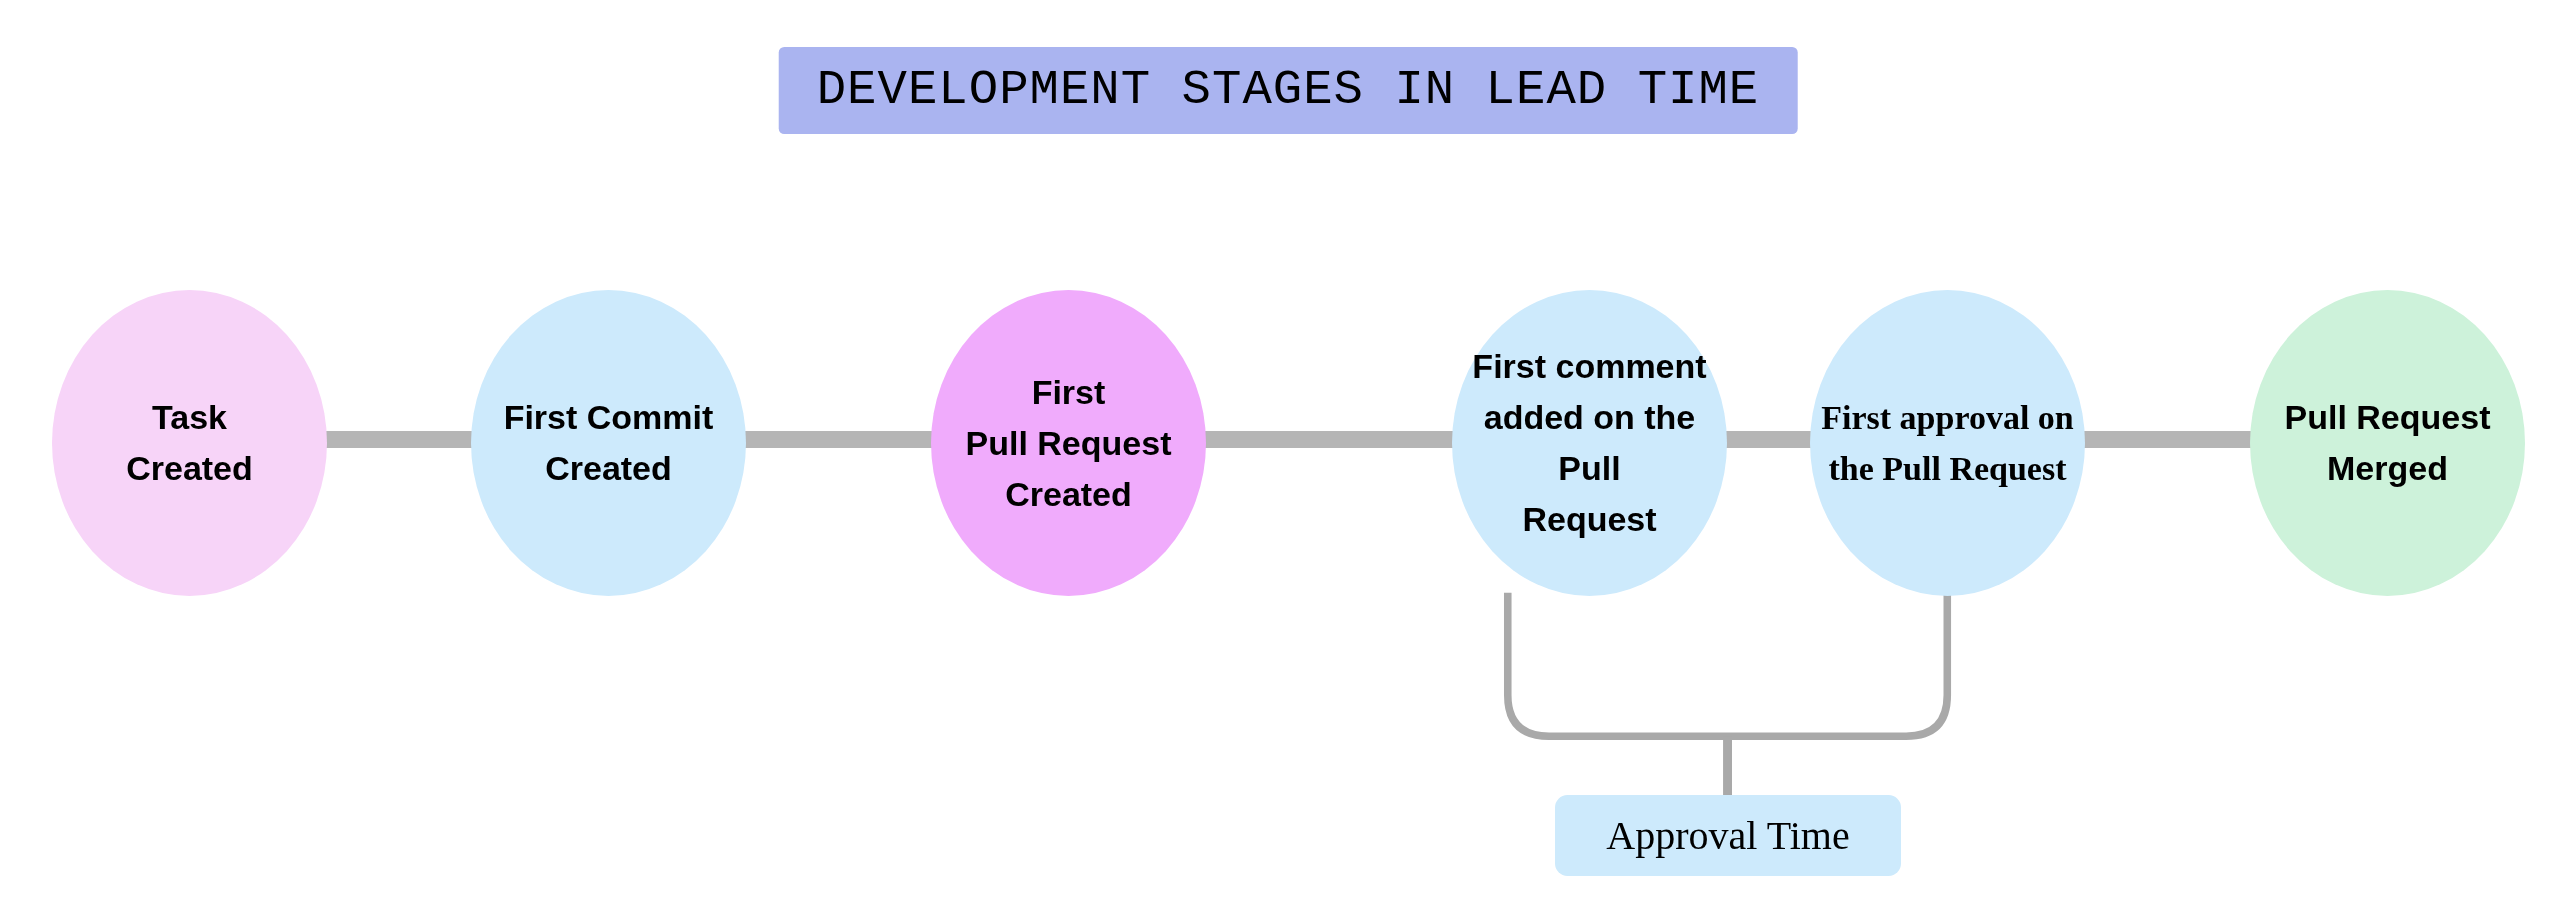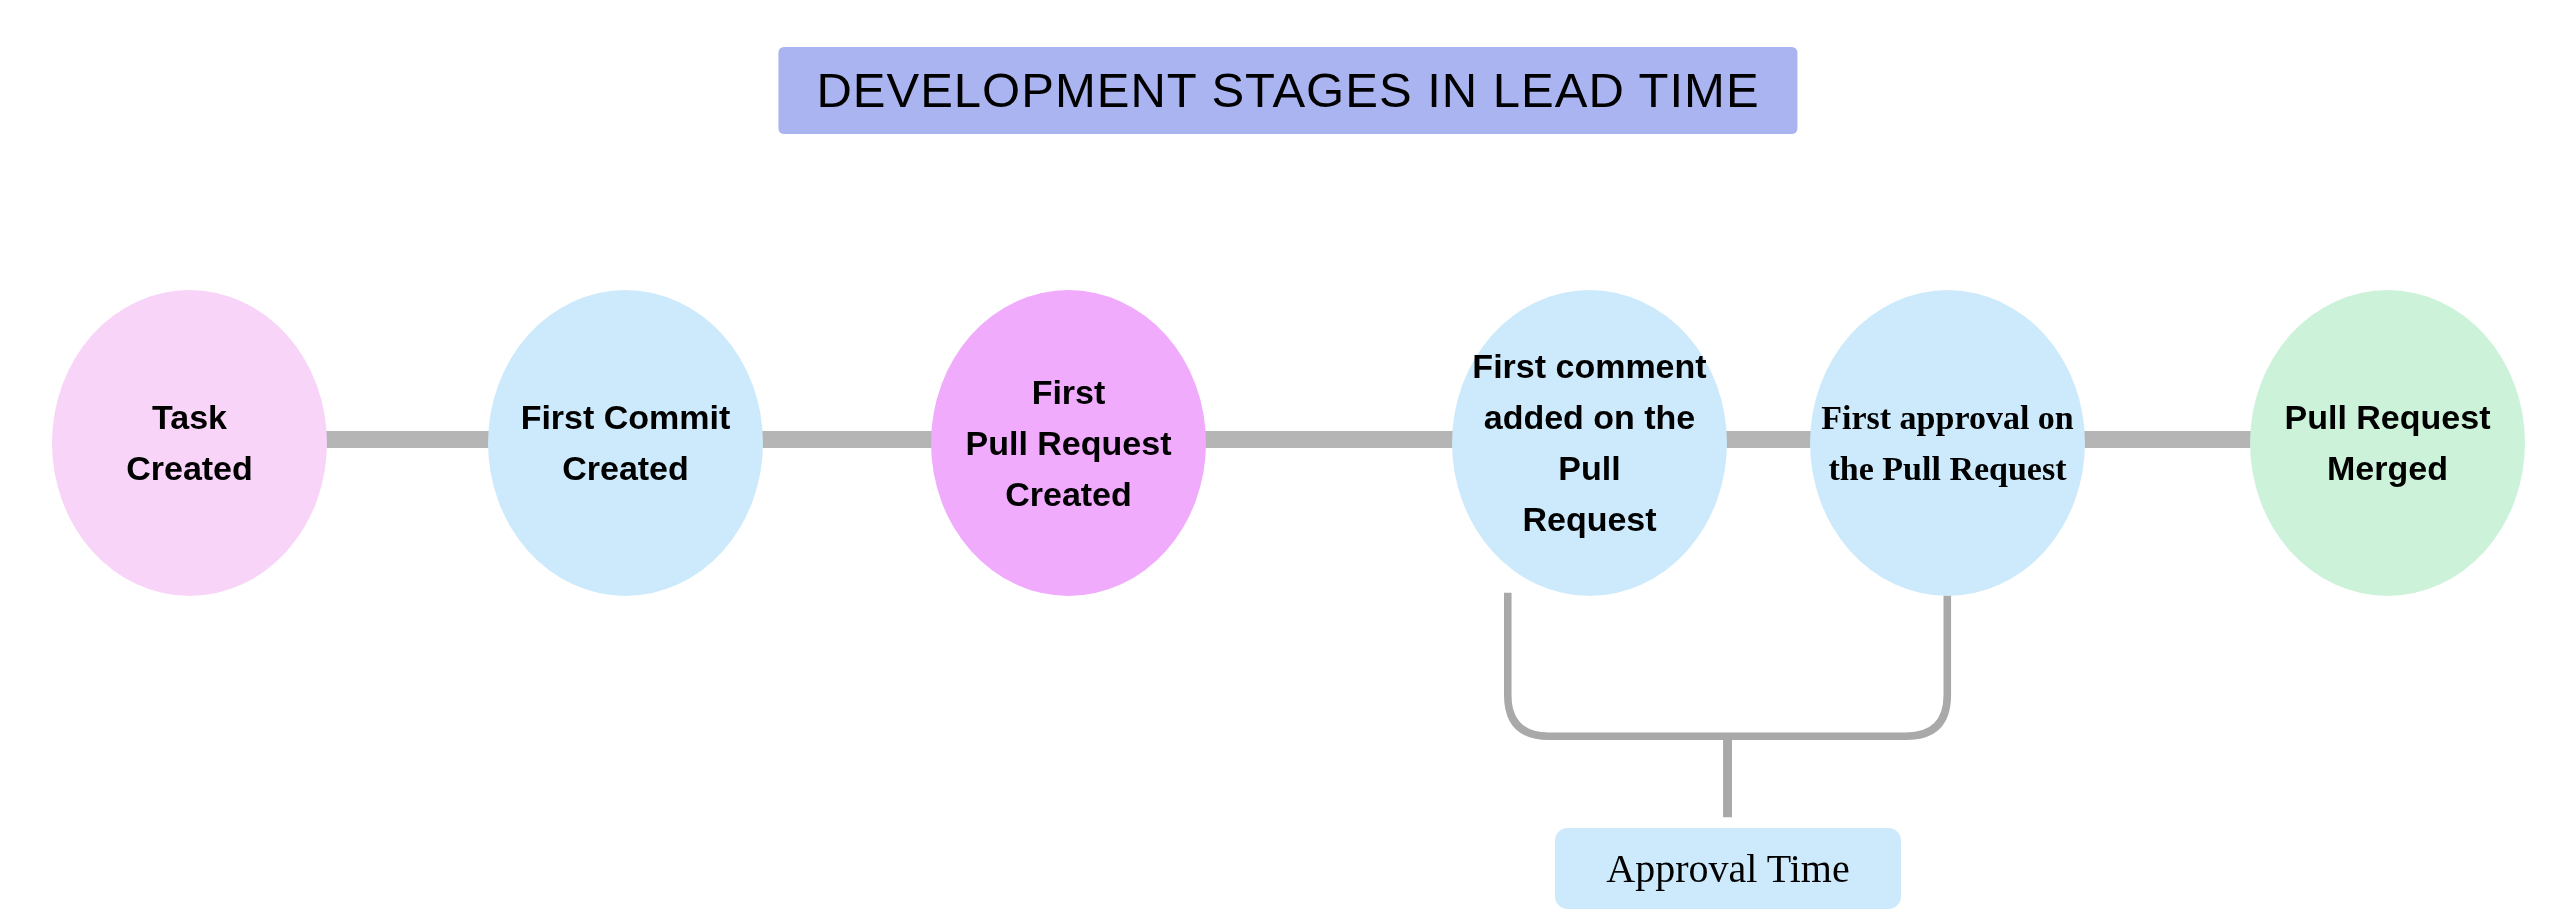--- a/index.html
+++ b/index.html
@@ -55,58 +55,58 @@
     text-align: center;
   }
   .stage-label {
     font-size: 34px;
     font-weight: 700;
     color: #000000;
     line-height: 1.5;
     white-space: pre-line;
   }
   .stage-0 { left: 52px; }
-  .stage-1 { left: 488px; }
+  .stage-1 { left: 471px; }
   .stage-2 { left: 931px; }
   .stage-3 { left: 1452px; }
   .stage-4 { left: 1810px; }
   .stage-5 { left: 2250px; }
   
   .bracket-svg {
     position: absolute;
     left: 0;
     top: 0;
     width: 2576px;
     height: 923px;
     z-index: 0;
   }
   
   .annotation {
     position: absolute;
     left: 1555px;
-    top: 828px;
+    top: 795px;
     width: 346px;
     height: 81px;
     border-radius: 12.4px;
     display: flex;
     align-items: center;
     justify-content: center;
     font-family: cursive;
     font-size: 40px;
     color: #000000;
     z-index: 2;
     white-space: nowrap;
   }
 </style>
 </head>
 <body>
 
 <div class="canvas">
 
-  <div class="title" style="background: rgb(170, 180, 240);">DEVELOPMENT STAGES IN LEAD TIME</div>
+  <div class="title" style="background: rgb(170, 180, 240); font-family: Liberation Mono, monospace;">DEVELOPMENT STAGES IN LEAD TIME</div>
 
   <div class="connector" style="background: rgb(181, 181, 181);"></div>
 
   <svg class="bracket-svg" viewBox="0 0 3750 1344">
     <path d="M 2195 863 L 2195 1012 Q 2195 1072 2255 1072 L 2775 1072 Q 2835 1072 2835 1012 L 2835 863" fill="none" stroke-width="11" stroke="#a9a9a9"></path>
     <line x1="2515" y1="1072" x2="2515" y2="1190" stroke-width="13" stroke="#a9a9a9"></line>
   </svg>
 
   <div class="stage stage-0" style="background: rgb(247, 212, 248);">
     <span class="stage-label">Task

